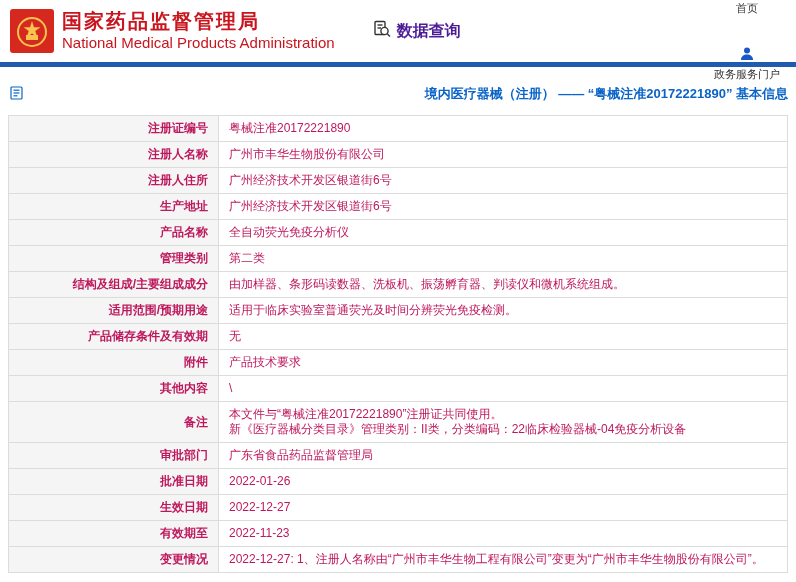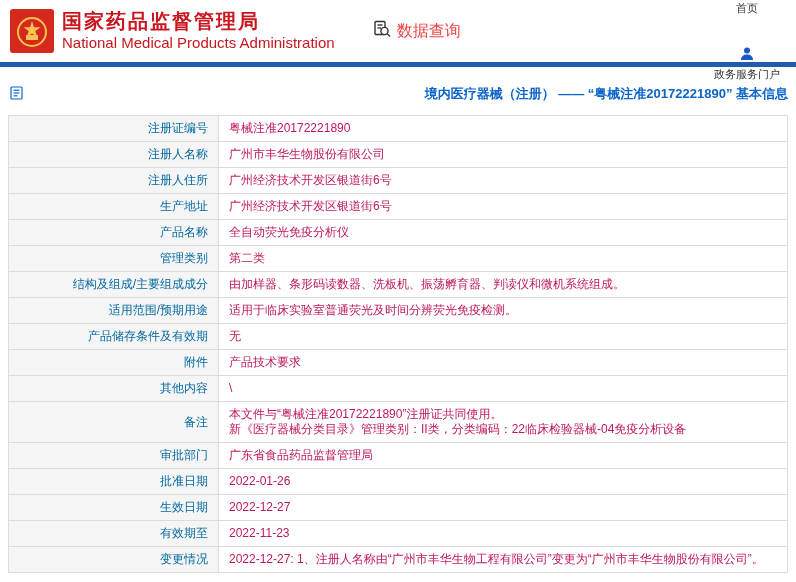--- a/index.html
+++ b/index.html
@@ -31,22 +31,22 @@
     color: #c9151e;
     font-size: 15px;
     line-height: 1.3;
   }
   .section {
     display: flex;
     align-items: center;
     gap: 6px;
     margin-left: 38px;
     font-size: 16px;
-    font-weight: normal;
-    color: #ef4444;
+    font-weight: bold;
+    color: #4c1d95;
   }
   .topnav { margin-left: auto; display: flex; gap: 30px; flex-direction: column; }
   .nav-item {
     display: flex;
     flex-direction: column;
     align-items: center;
     gap: 3px;
     font-size: 11px;
     color: #333;
     text-decoration: none;
@@ -78,22 +78,22 @@
     border: 1px solid #dcdcdc;
     font-size: 12px;
     line-height: 15px;
     padding: 5px 10px;
     vertical-align: middle;
   }
   table.info th {
     background: #f5f5f5;
     width: 210px;
     text-align: right;
-    font-weight: normal;
-    color: #0369a1;
+    font-weight: bold;
+    color: #be185d;
   }
   table.info td {
     background: #fff;
     text-align: left;
     color: #be185d;
     white-space: pre-line;
   }
 </style>
 </head>
 <body>

